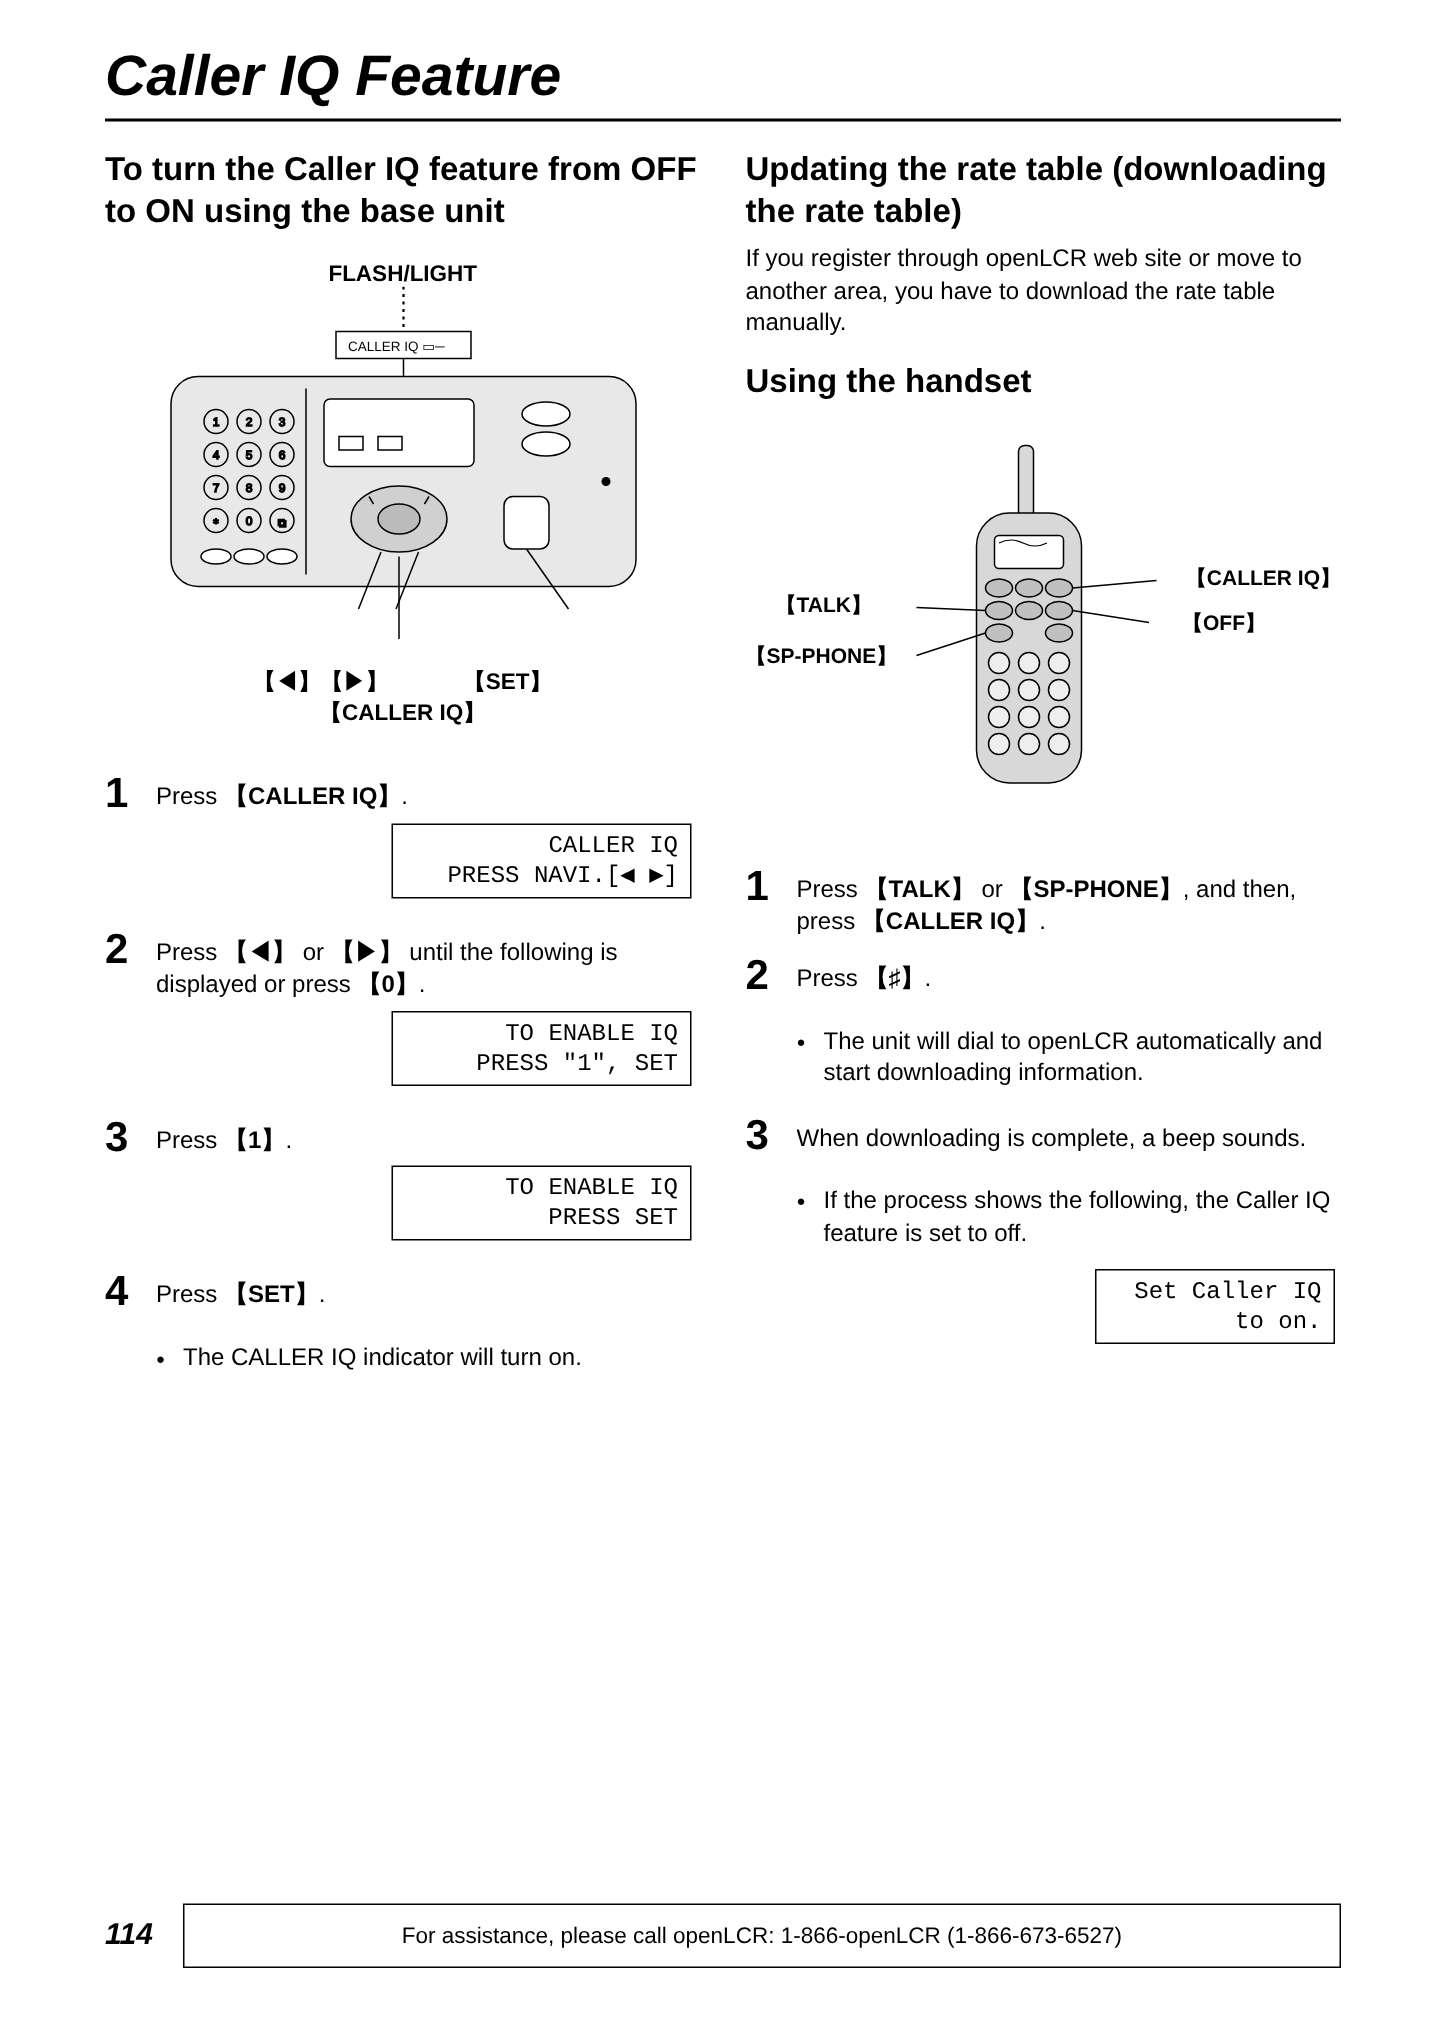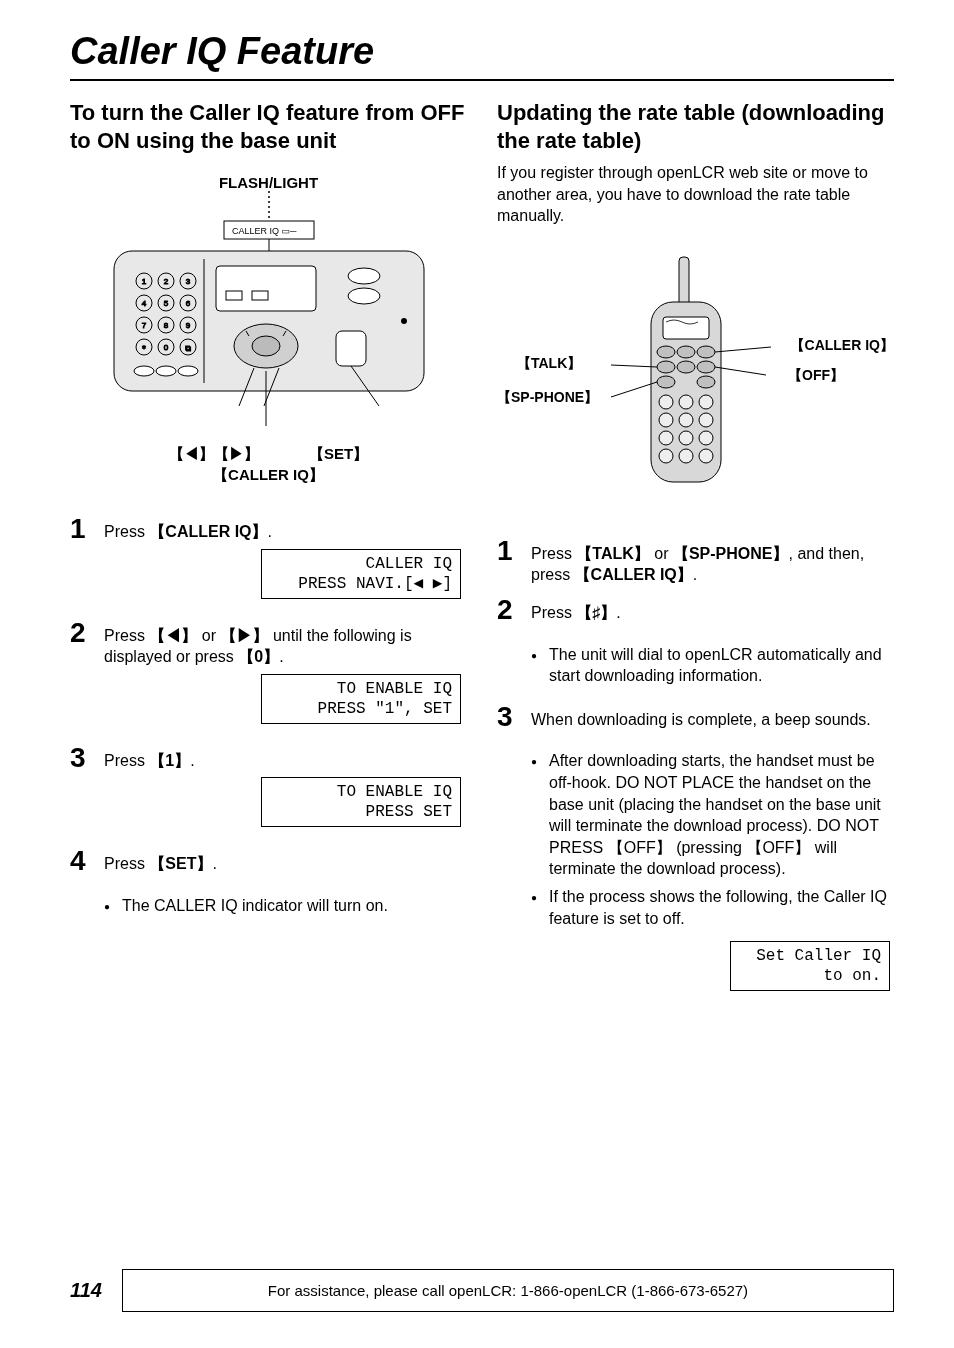--- a/index.html
+++ b/index.html
@@ -248,20 +248,21 @@
         <ul class="bullet-list">
           <li>The CALLER IQ indicator will turn on.</li>
         </ul>
       </div>
     </div>
   </div>
 
   <div class="col">
     <div class="section-heading">Updating the rate table (downloading the rate table)</div>
     <div class="body-text">If you register through openLCR web site or move to another area, you have to download the rate table manually.</div>
+    <div class="sub-heading">Using the handset</div>
 
     <div class="diagram-area" style="height:260px; position:relative;">
       <svg class="handset-svg" width="370" height="260" viewBox="0 0 370 260">
 
         <g stroke="#000" fill="#d8d8d8">
           <rect x="168" y="10" width="10" height="50" rx="4"></rect>
           <rect x="140" y="55" width="70" height="180" rx="22"></rect>
         </g>
 
         <rect x="152" y="70" width="46" height="22" rx="3" fill="#fff" stroke="#000"></rect>
@@ -318,21 +319,20 @@
           <li>The unit will dial to openLCR automatically and start downloading information.</li>
         </ul>
       </div>
     </div>
 
     <div class="step-row">
       <div class="step-num">3</div>
       <div class="step-body">
         <span>When downloading is complete, a beep sounds.</span>
         <ul class="bullet-list">
-          <li>After downloading starts, the handset must be off-hook. DO NOT PLACE the handset on the base unit (placing the handset on the base unit will terminate the download process). DO NOT PRESS 【OFF】 (pressing 【OFF】 will terminate the download process).</li>
           <li>If the process shows the following, the Caller IQ feature is set to off.</li>
         </ul>
         <div style="text-align:right; padding-right:4px;">
           <div class="lcd-box" style="min-width:160px;">Set Caller IQ
 to on.</div>
         </div>
       </div>
     </div>
 
   </div>

